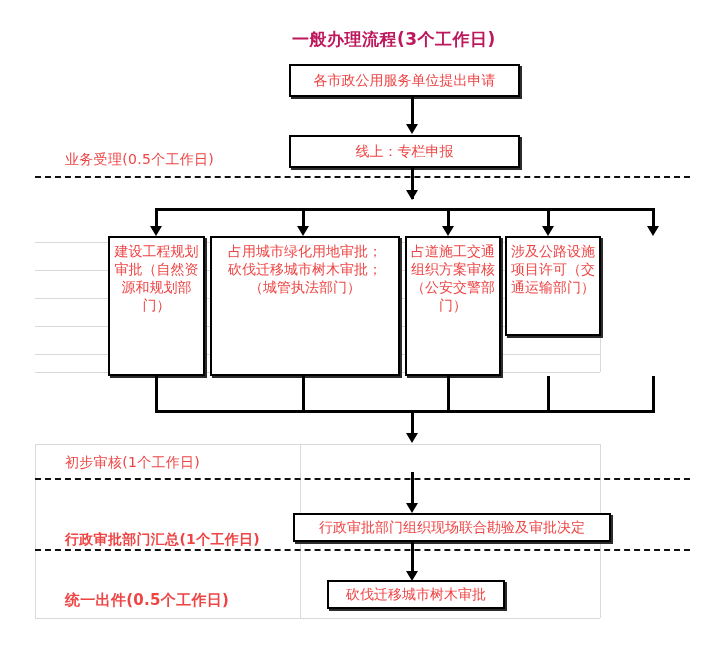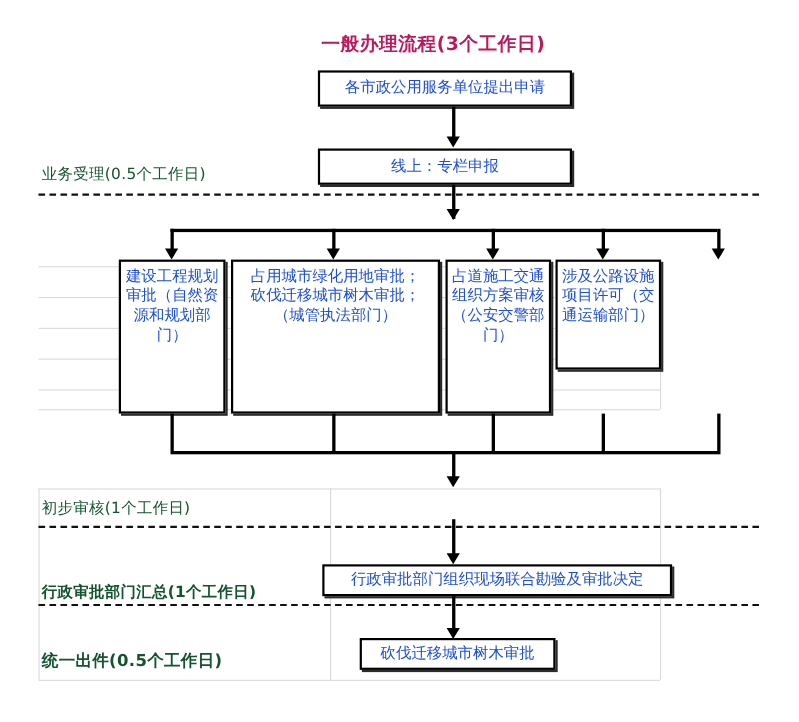--- a/index.html
+++ b/index.html
@@ -30,24 +30,25 @@
   .divider {
     position: absolute;
     height: 0;
     border-top: 2px dashed #111111;
   }
 
   
   .phase-label {
     position: absolute;
     font-size: 14px;
-    color: #14532d;
+    color: #ef4444;
     white-space: nowrap;
     line-height: 1.1;
     letter-spacing: 0.3px;
+    margin-left: 27px;
   }
   .phase-label.bold { font-weight: bold; }
 
   
   .chart-title {
     position: absolute;
     font-size: 17px;
     font-weight: bold;
     color: #be185d;
     white-space: nowrap;
@@ -59,21 +60,21 @@
     position: absolute;
     box-sizing: border-box;
     background: #ffffff;
     border: 2px solid #000000;
     box-shadow: 2px 2px 0 #2b2b2b;
     display: flex;
     align-items: center;
     justify-content: center;
     text-align: center;
     font-size: 14px;
-    color: #1d4ed8;
+    color: #ef4444;
     line-height: 1.28;
     padding: 2px 3px;
     white-space: pre-line;
   }
   .node.top-aligned { align-items: flex-start; padding-top: 5px; }
 
   
   .conn {
     position: absolute;
     background: #000000;

